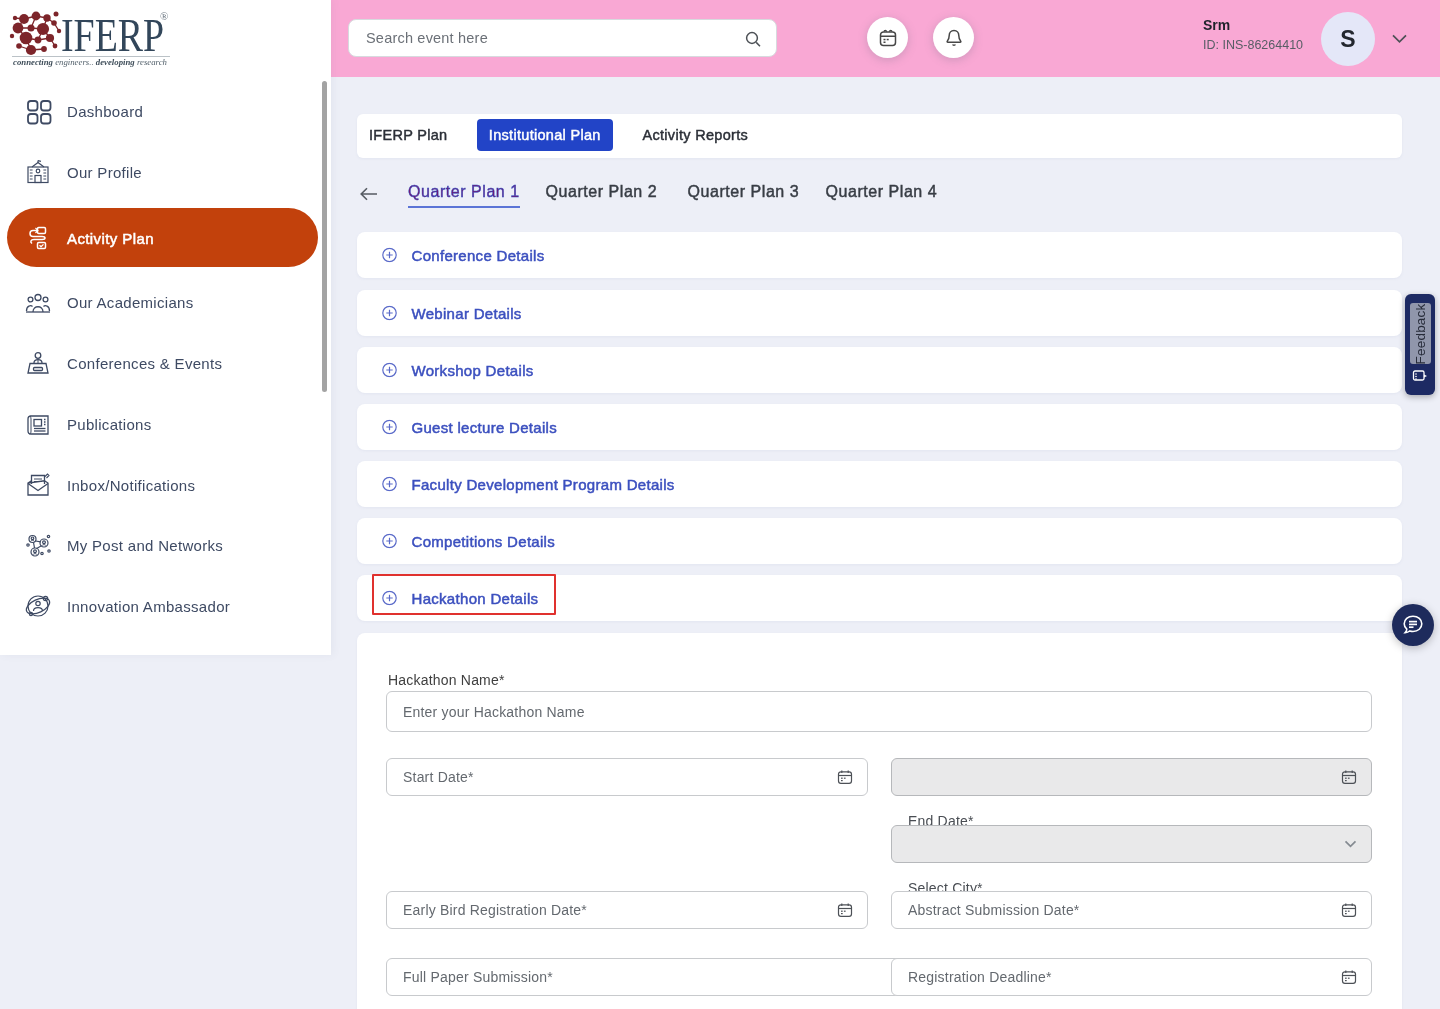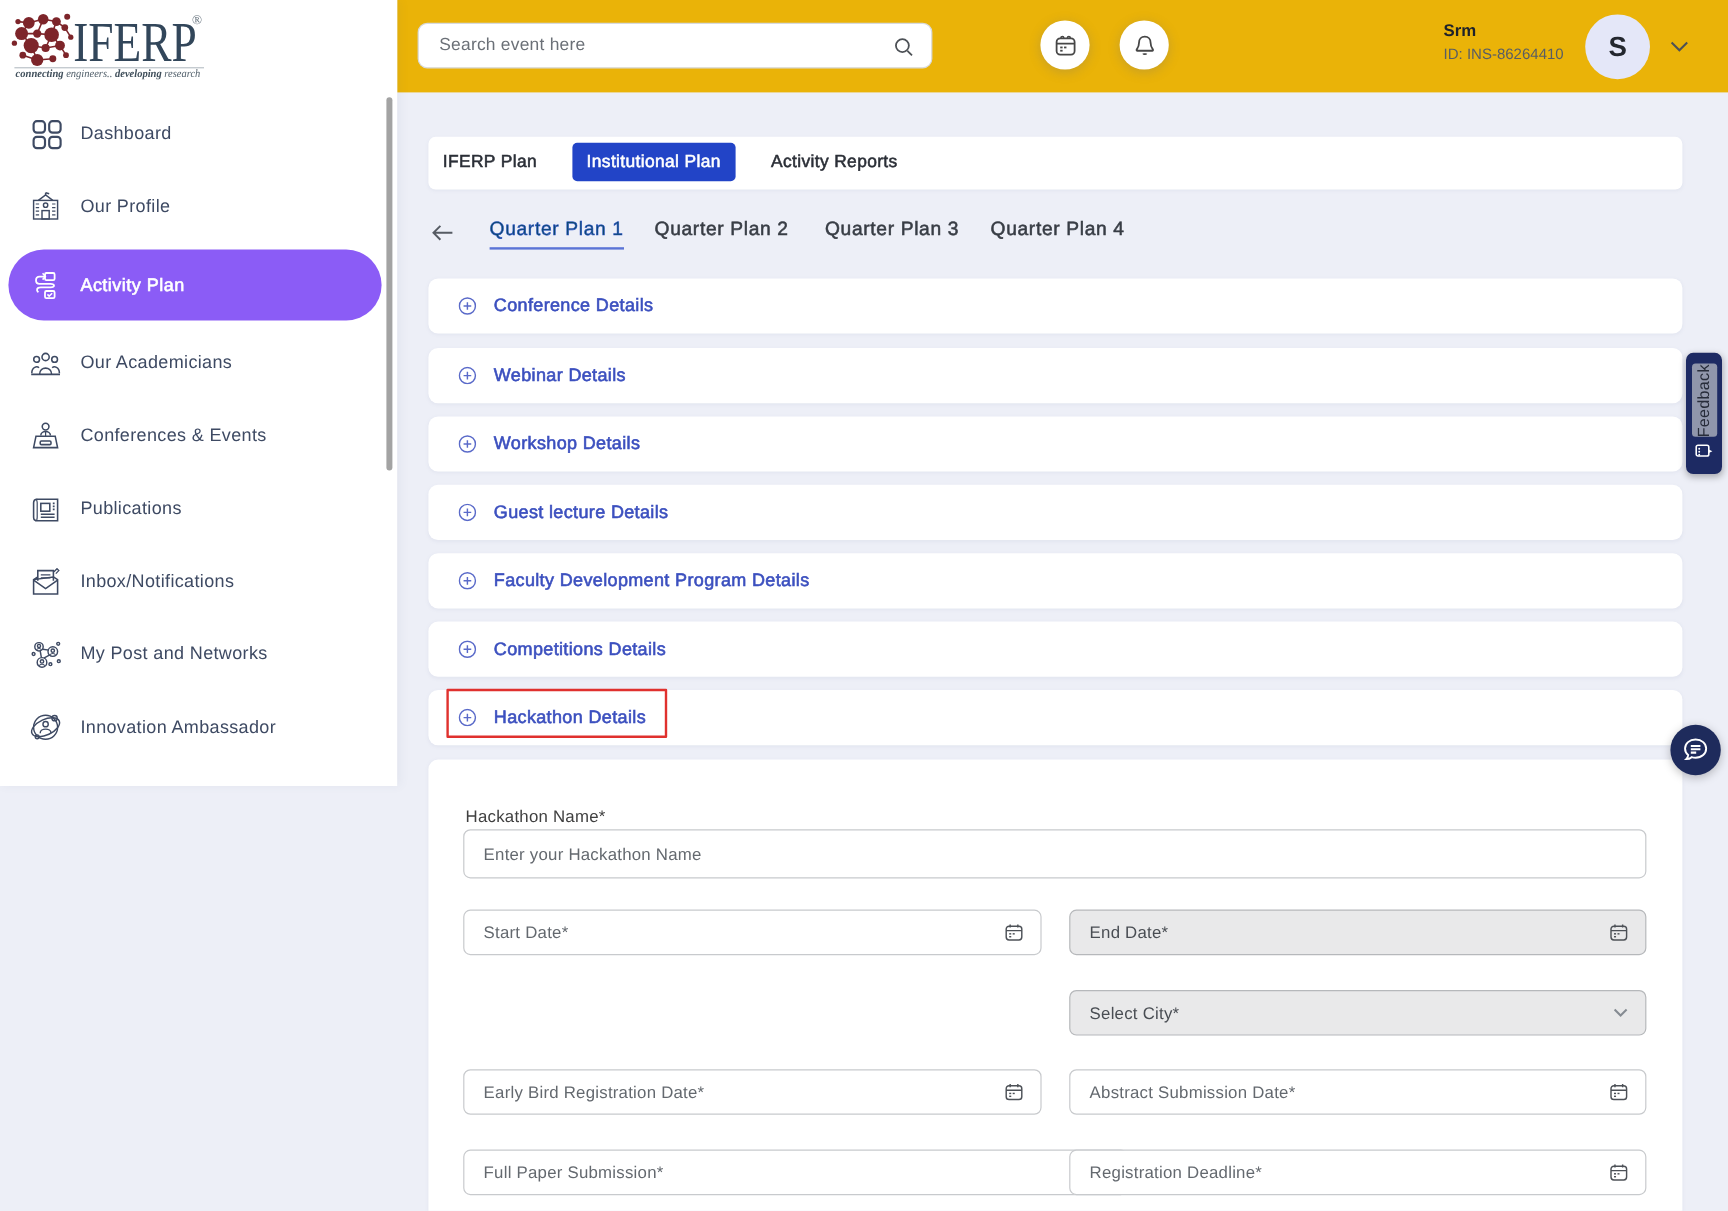--- a/index.html
+++ b/index.html
@@ -5,56 +5,56 @@
   * { margin:0; padding:0; box-sizing:border-box; }
   html,body { width:1440px; height:1009px; overflow:hidden; }
   body { font-family:"Liberation Sans", sans-serif; background:#edeff7; position:relative; }
   .abs { position:absolute; }
 
   
   #sidebar { position:absolute; left:0; top:0; width:331px; height:655px; background:#fff; box-shadow:2px 0 8px rgba(90,100,130,0.07); }
   .navitem { position:absolute; left:0; width:331px; height:44px; }
   .navitem .ico { position:absolute; left:24px; top:50%; transform:translateY(-50%); width:28px; height:28px; }
   .navitem .lbl { position:absolute; left:67px; top:50%; transform:translateY(-50%); font-size:15px; letter-spacing:0.3px; color:#3e4a63; font-weight:400; white-space:nowrap; }
-  #activepill { position:absolute; left:7px; top:208px; width:311px; height:59px; background:#8b5cf6; border-radius:29.5px; }
+  #activepill { position:absolute; left:7px; top:208px; width:311px; height:59px; background:#c2410c; border-radius:29.5px; }
   #activepill .ico { position:absolute; left:17px; top:50%; transform:translateY(-50%); width:28px; height:28px; }
   #activepill .lbl { position:absolute; left:60px; top:50%; transform:translateY(-50%); font-size:15px; letter-spacing:0.4px; color:#fff; font-weight:400; -webkit-text-stroke:0.5px #fff; }
   #sb-thumb { position:absolute; left:322px; top:81px; width:5px; height:311px; background:#a3a3a3; border-radius:3px; }
 
   
-  #topbar { position:absolute; left:331px; top:0; width:1109px; height:77px; background:#eab308; }
+  #topbar { position:absolute; left:331px; top:0; width:1109px; height:77px; background:#f9a8d4; }
   #searchbox { position:absolute; left:17px; top:19px; width:429px; height:38px; border:1px solid #d7dade; border-radius:8px; background:#fff; }
   #searchbox .ph { position:absolute; left:17px; top:50%; transform:translateY(-50%); font-size:14.5px; color:#6b7077; letter-spacing:0.2px; }
   .circlebtn { position:absolute; top:17px; width:41px; height:41px; background:#fff; border-radius:50%; box-shadow:0 2px 10px rgba(100,105,125,0.28); }
   .circlebtn svg { position:absolute; left:50%; top:50%; transform:translate(-50%,-50%); }
   #usrname { position:absolute; left:872px; top:17px; font-size:14px; font-weight:700; color:#1e222b; }
   #usrid { position:absolute; left:872px; top:38px; font-size:12.5px; color:#585d65; }
   #avatar { position:absolute; left:990px; top:11.5px; width:54px; height:54px; border-radius:50%; background:#e4e7f8; text-align:center; line-height:54px; font-size:23px; font-weight:700; color:#23272f; }
 
   
   #main { position:absolute; left:331px; top:77px; width:1109px; height:932px; background:#edeff7; }
   .card { position:absolute; left:26px; width:1045px; background:#fff; border-radius:8px; box-shadow:0 1px 3px rgba(120,130,160,0.08); }
   #tabbar { top:37px; height:44px; border-radius:6px; }
   .tab { position:absolute; top:0; height:42px; line-height:42px; font-size:14.5px; font-weight:400; -webkit-text-stroke:0.45px #2b2f37; color:#2b2f37; letter-spacing:0.3px; }
   #tab-active { position:absolute; left:119.5px; top:5px; width:136.5px; height:32px; background:#2244c7; border-radius:4px; color:#fff; font-size:14.5px; font-weight:400; -webkit-text-stroke:0.45px #fff; letter-spacing:0.3px; text-align:center; line-height:32px; }
   #quarterrow { position:absolute; left:26px; top:106px; width:1045px; height:24px; }
   .qitem { position:absolute; top:0; font-size:16px; font-weight:400; -webkit-text-stroke:0.45px #383d45; color:#383d45; letter-spacing:0.55px; white-space:nowrap; }
-  .qactive { color:#0c4a6e; -webkit-text-stroke:0.45px #2b50c7; padding-bottom:5px; border-bottom:2px solid #5b74d6; }
+  .qactive { color:#701a75; -webkit-text-stroke:0.45px #2b50c7; padding-bottom:5px; border-bottom:2px solid #5b74d6; }
   .acc { height:46px; }
   .acc .plus { position:absolute; left:24.5px; top:50%; transform:translateY(-50%); width:15px; height:15px; }
   .acc .atxt { position:absolute; left:54.5px; top:50%; transform:translateY(-50%); font-size:15px; font-weight:400; -webkit-text-stroke:0.5px #3c50bf; color:#3c50bf; letter-spacing:0.3px; white-space:nowrap; }
   #redbox { position:absolute; left:41px; top:497px; width:184px; height:41px; border:2px solid #e0312e; border-radius:1px; }
 
   
   #formcard { top:556px; height:420px; }
   .flabel { position:absolute; font-size:14px; color:#404040; letter-spacing:0.2px; }
   .finput { position:absolute; border:1px solid #c8cacd; border-radius:6px; background:#fff; }
   .finput .ph2 { position:absolute; left:16px; top:50%; transform:translateY(-50%); font-size:14px; color:#64696f; letter-spacing:0.2px; white-space:nowrap; }
   .fdisabled { background:#e9e9ea; border-color:#b6b8bb; }
-  .fdisabled .ph2 { color:#494d53; }
+  .fdisabled .ph2 { color:#494d53;margin-top:44px; }
   .icon-right { position:absolute; right:14px; top:50%; transform:translateY(-50%); }
 
   
   #feedback { position:absolute; left:1405px; top:294px; width:30px; height:101px; background:#1d2a63; border-radius:6px; box-shadow:0 2px 6px rgba(0,0,0,0.3); }
   #fb-inner { position:absolute; left:5px; top:9px; width:21px; height:61px; background:#9096ab; border-radius:3px; }
   #fb-txt { position:absolute; left:50%; top:39.5px; transform:translate(-50%,-50%) rotate(-90deg); font-size:13.5px; color:#272c3a; white-space:nowrap; letter-spacing:0.2px; }
   #chatbtn { position:absolute; left:1392px; top:604px; width:42px; height:42px; border-radius:50%; background:#1e2b5c; box-shadow:0 2px 8px rgba(0,0,0,0.25); }
   #chatbtn svg { position:absolute; left:50%; top:50%; transform:translate(-50%,-50%); }
 </style>
 </head>

